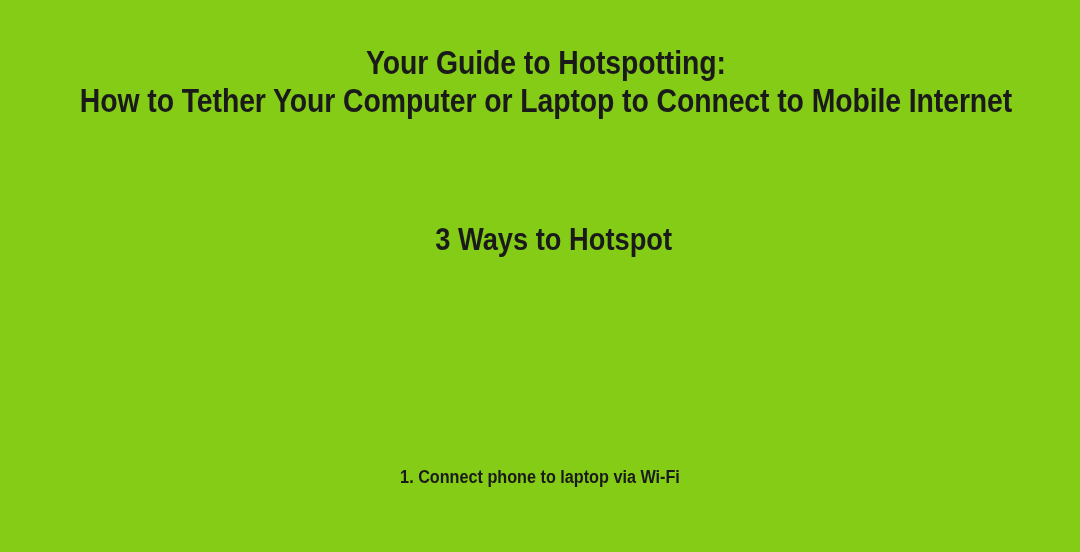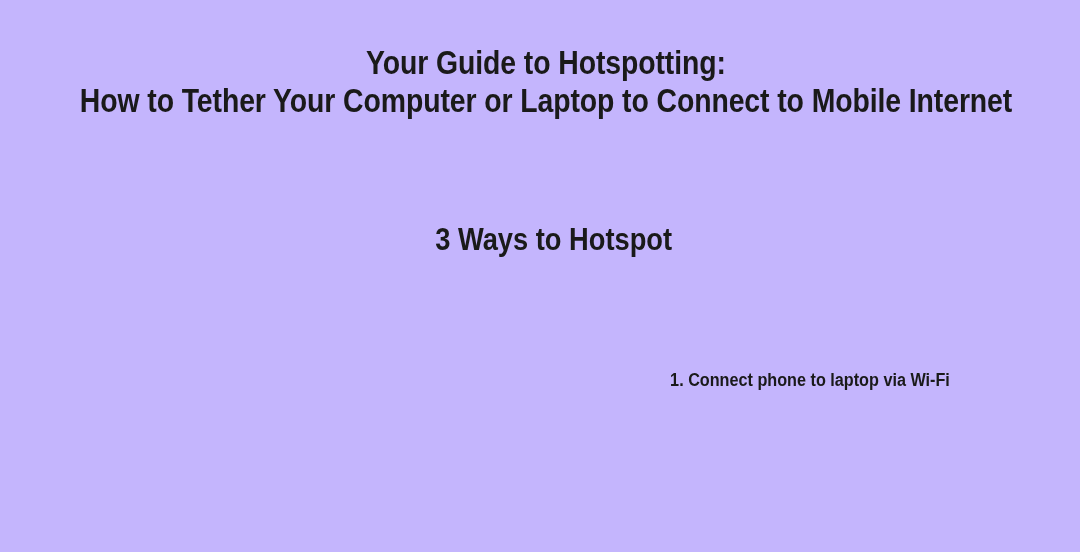--- a/index.html
+++ b/index.html
@@ -14,21 +14,21 @@
     overflow: hidden;
     font-family: "Liberation Sans", "DejaVu Sans", sans-serif;
     color: #1a1a1a;
     -webkit-font-smoothing: antialiased;
   }
 
   .page {
     position: relative;
     width: 1080px;
     height: 552px;
-    background: #c4b5fd;
+    background: #84cc16;
   }
 
   
   .title-block {
     position: absolute;
     left: 0;
     top: 44px;
     width: 1092px;
     text-align: center;
   }
@@ -73,21 +73,21 @@
     width: 1080px;
     height: 250px;
     display: flex;
     flex-direction: row;
     align-items: flex-end;
   }
   .column {
     flex: 1 1 0;
     height: 100%;
     display: flex;
-    flex-direction: row;
+    flex-direction: column;
     justify-content: flex-end;
     align-items: center;
   }
   
   .media-slot {
     width: 100%;
     flex: 1 1 auto;
     background: transparent;
     border: 0;
   }

